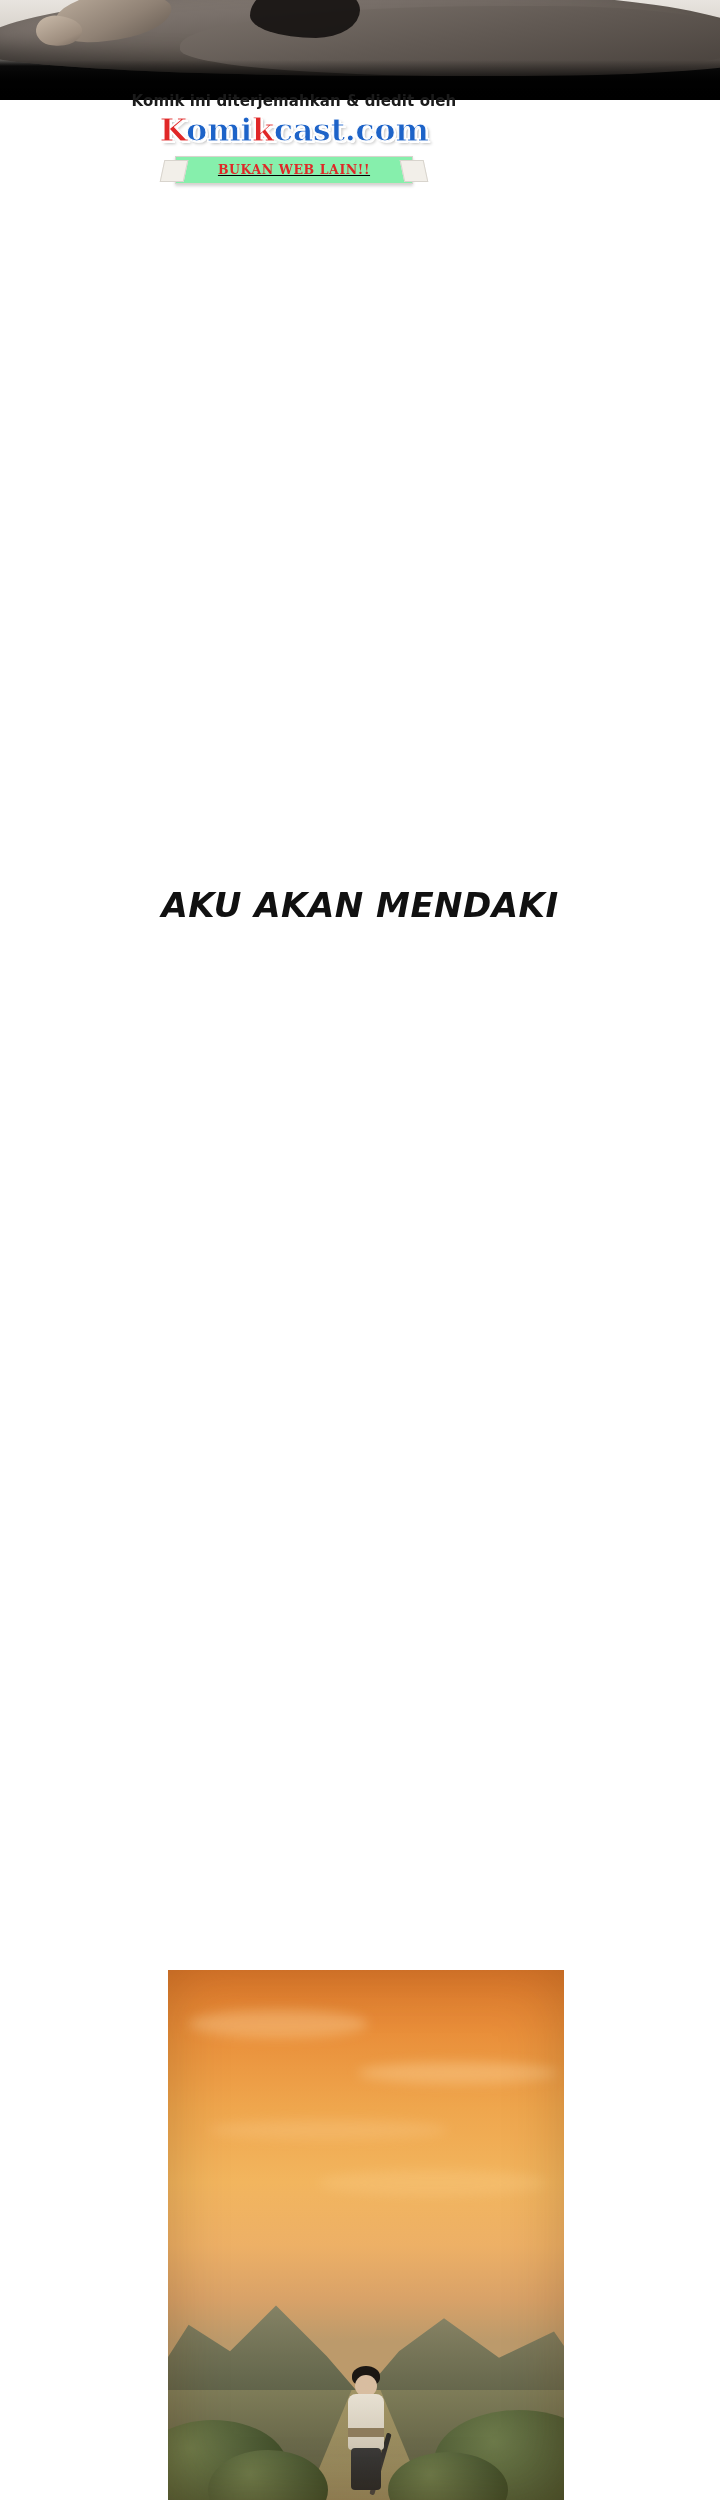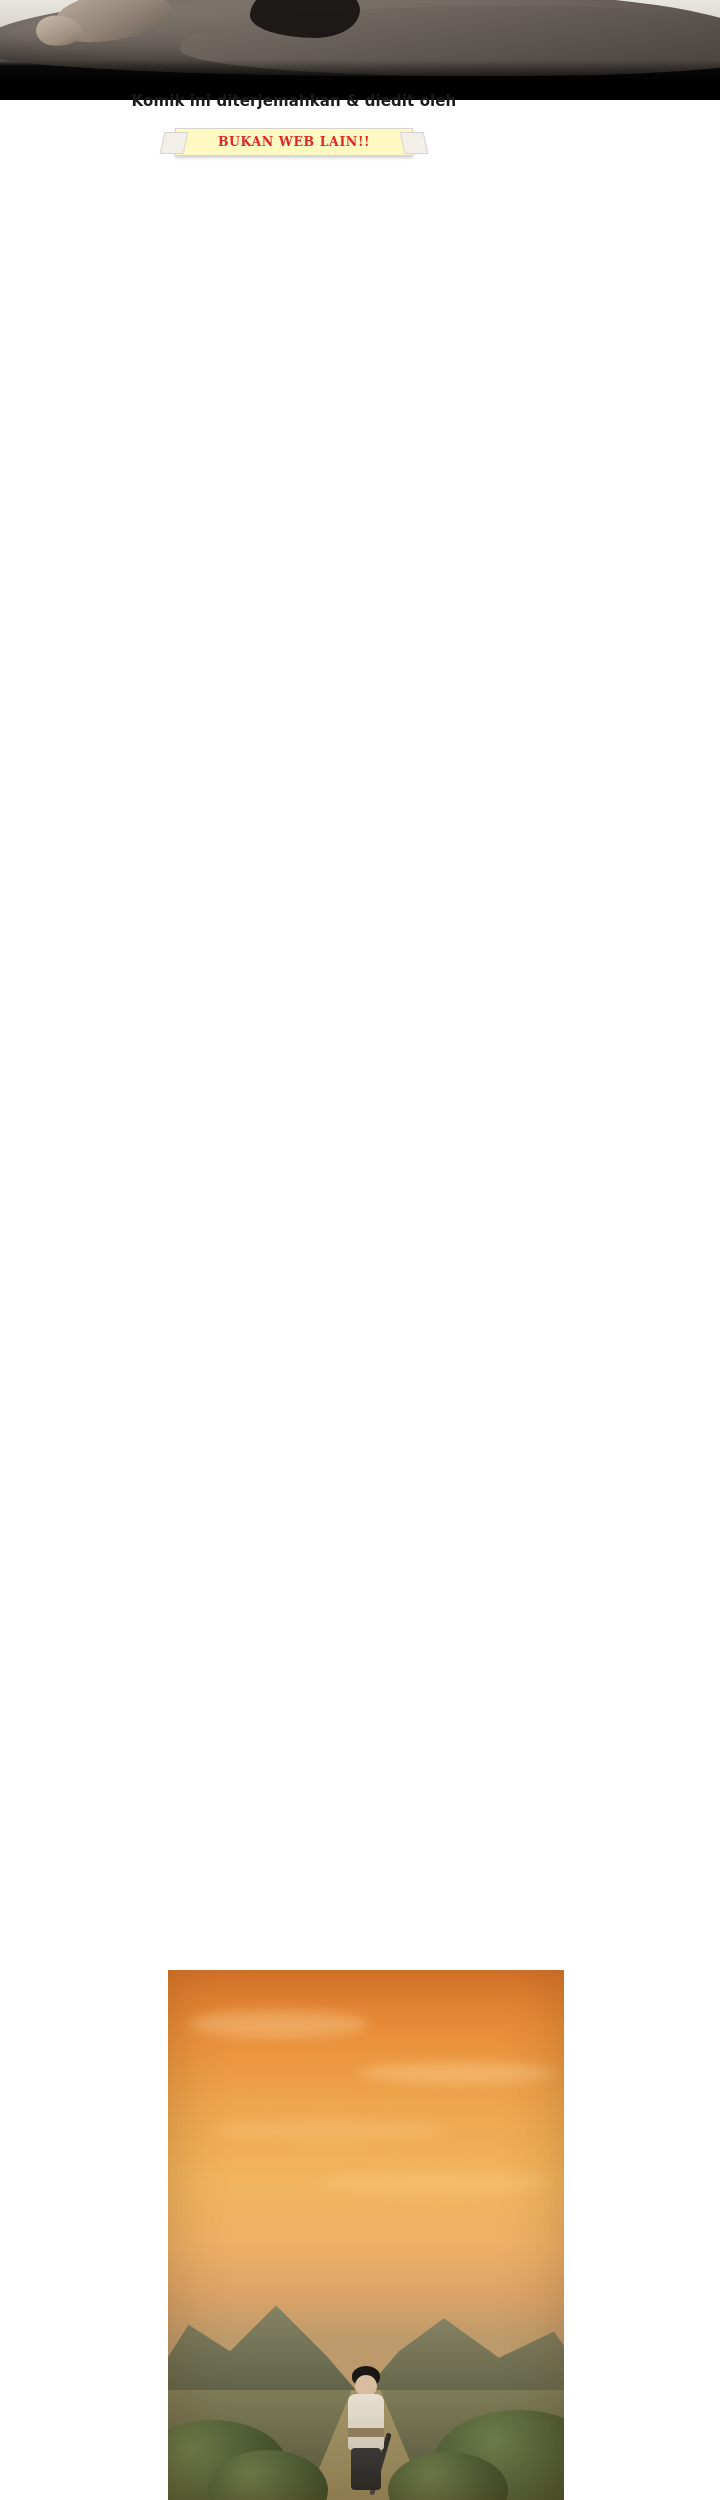--- a/index.html
+++ b/index.html
@@ -138,24 +138,25 @@
       -1px 1px 0 #ffffff,
       3px 3px 3px rgba(0,0,0,0.25);
   }
   .brand-text .k-red {
     color: #e02727;
   }
   .brand-ribbon {
     position: relative;
     width: 236px;
     height: 26px;
-    margin: 16px auto;
-    background: #fef9c3;
+    margin: 8px auto;
+    background: #86efac;
     border: 1px solid #d8d4cd;
     box-shadow: 0 2px 3px rgba(0,0,0,0.18);
+    text-decoration: underline;
   }
   .brand-ribbon:before,
   .brand-ribbon:after {
     content: "";
     position: absolute;
     top: 3px;
     width: 22px;
     height: 20px;
     background: #f2efe9;
     border: 1px solid #d8d4cd;
@@ -332,27 +333,31 @@
   <div class="staff"></div>
   <div class="figure-arm"></div>
   <div class="figure-hand"></div>
   <div class="dark-blob"></div>
   <div class="rock-shadow-edge"></div>
 </div>
 
 <div class="credit-block">
   <div class="credit-line">Komik ini diterjemahkan &amp; diedit oleh</div>
   <div class="brand-wrap">
+    <div class="brand-text">
+      <span class="k-red">K</span><span>omi</span><span class="k-red">k</span><span>cast.com</span>
+    </div>
     <div class="brand-ribbon">
       <div class="brand-sub">BUKAN WEB LAIN!!</div>
     </div>
   </div>
 </div>
 
 <div class="dialogue">
+  <div class="dialogue-line">AKU AKAN MENDAKI</div>
 </div>
 
 <div class="panel-bottom">
   <div class="sky"></div>
   <div class="cloud c1"></div>
   <div class="cloud c2"></div>
   <div class="cloud c3"></div>
   <div class="cloud c4"></div>
 
   <div class="mountain m-left"></div>

